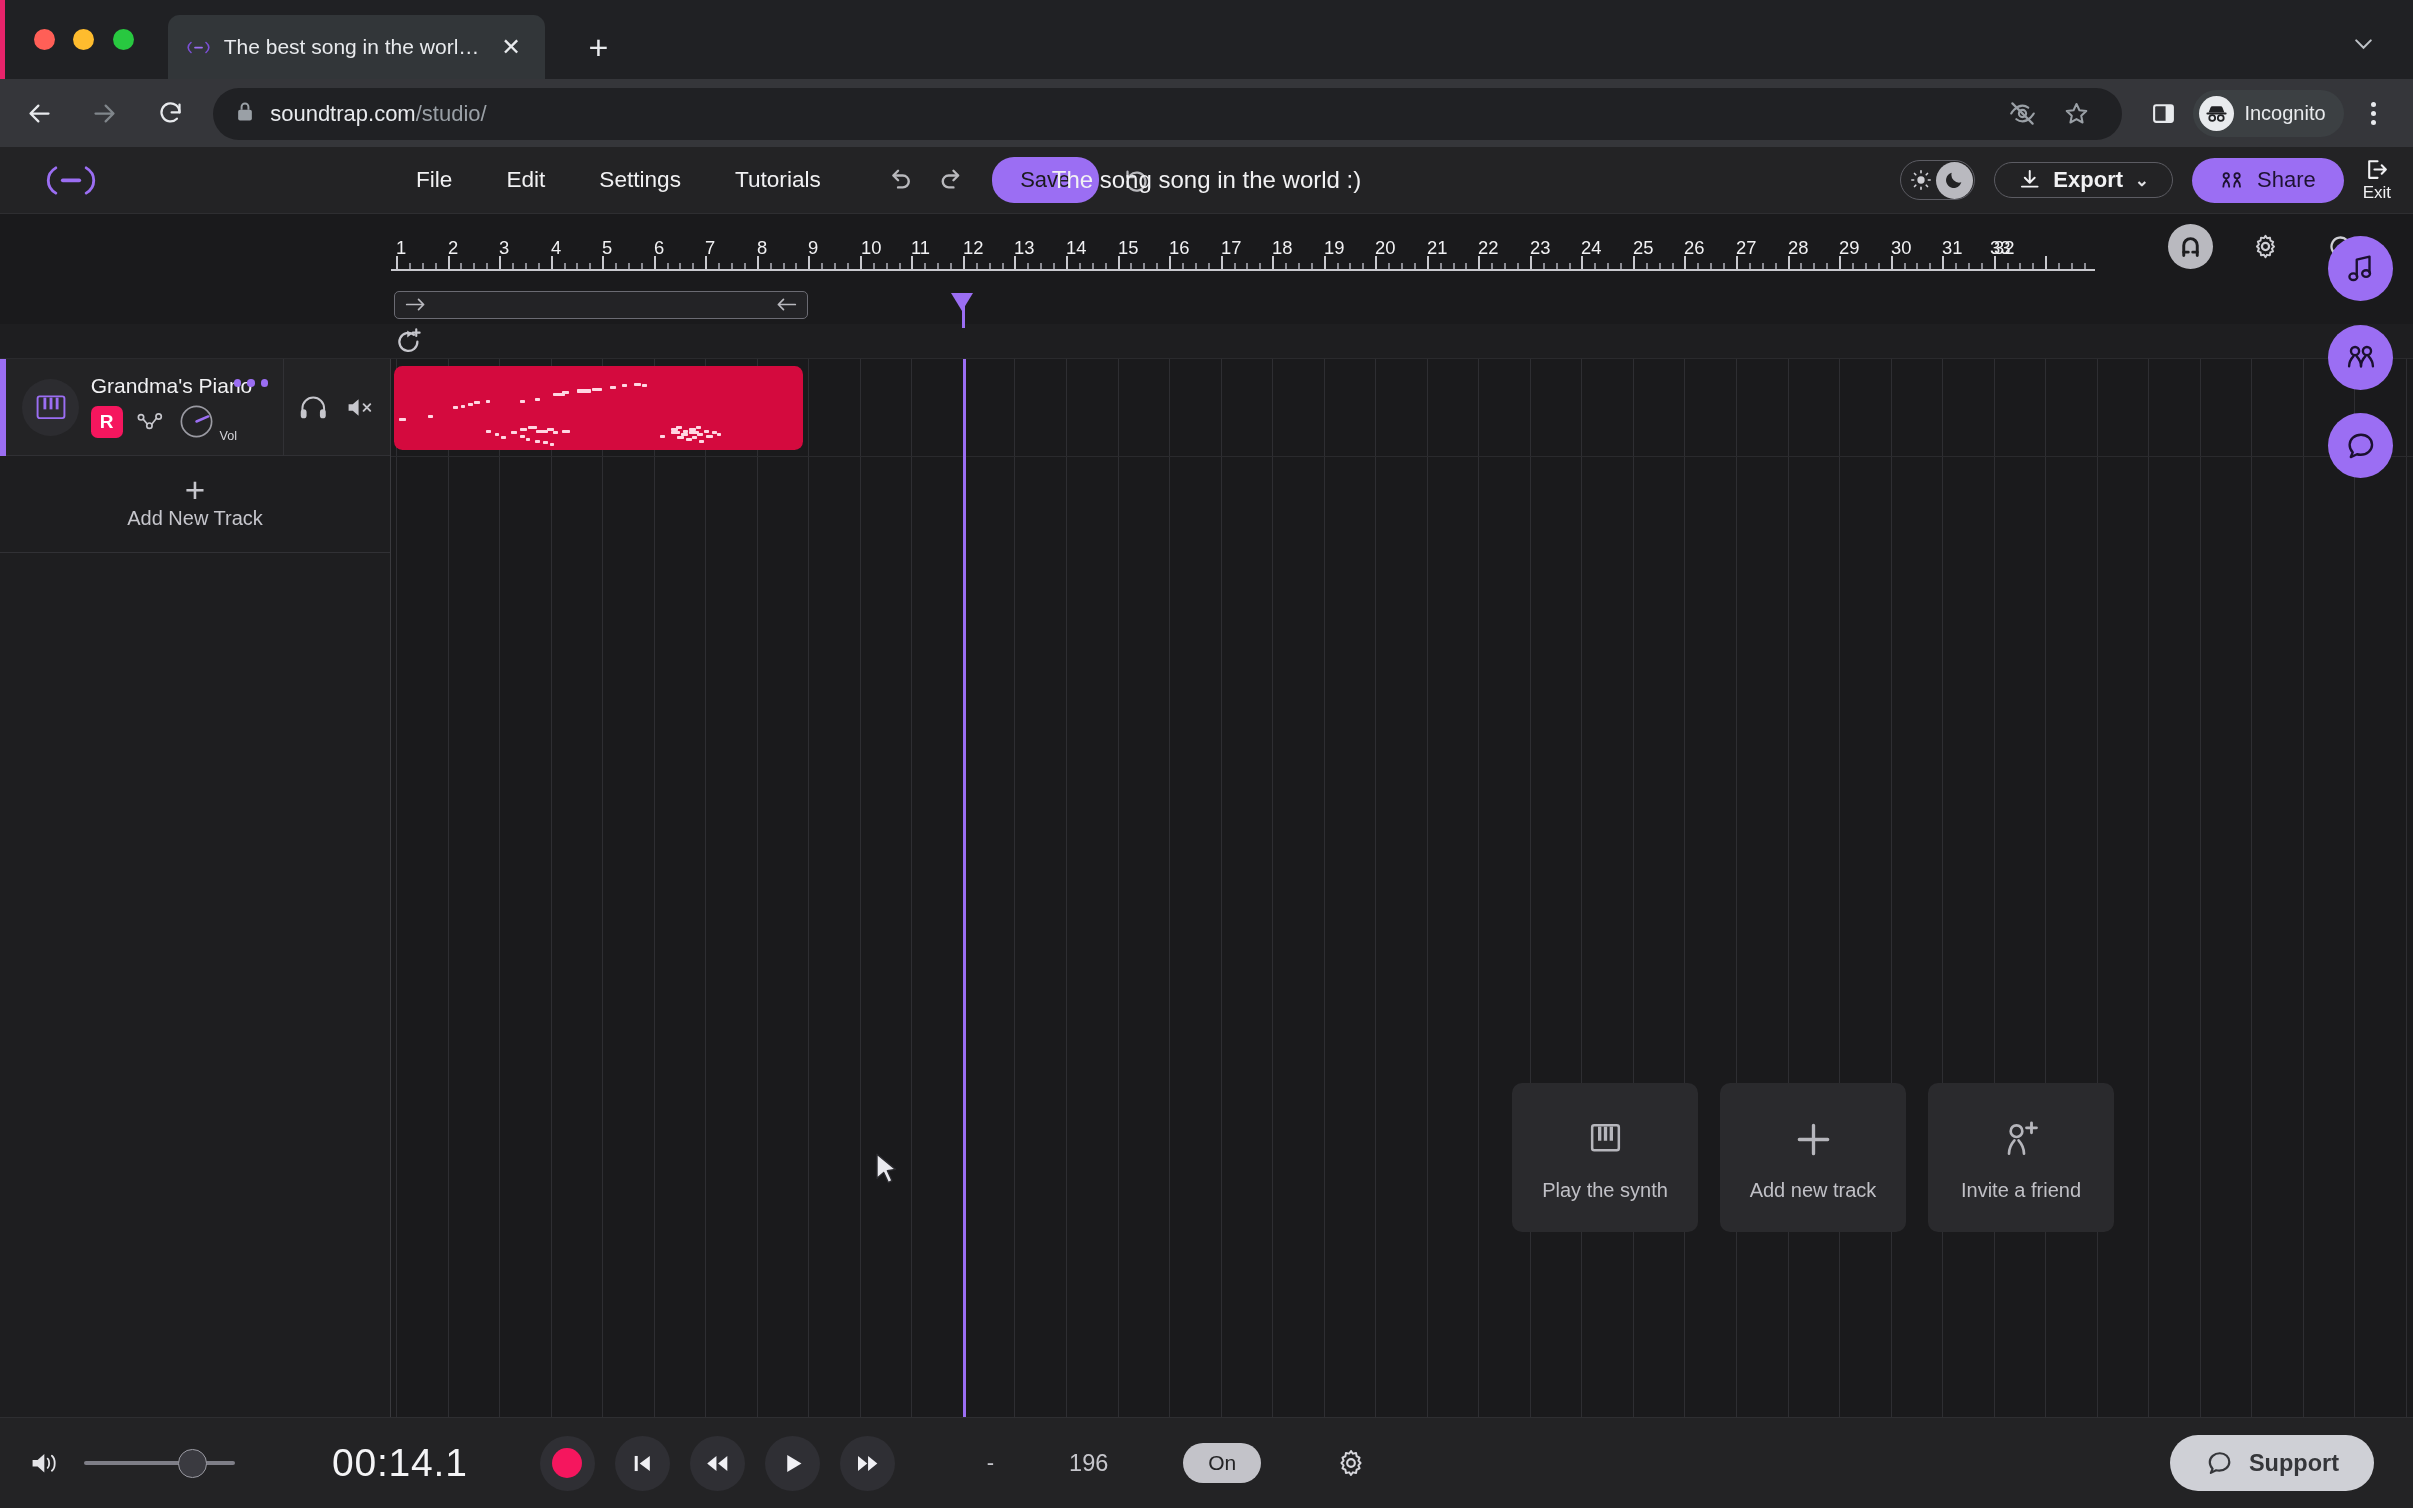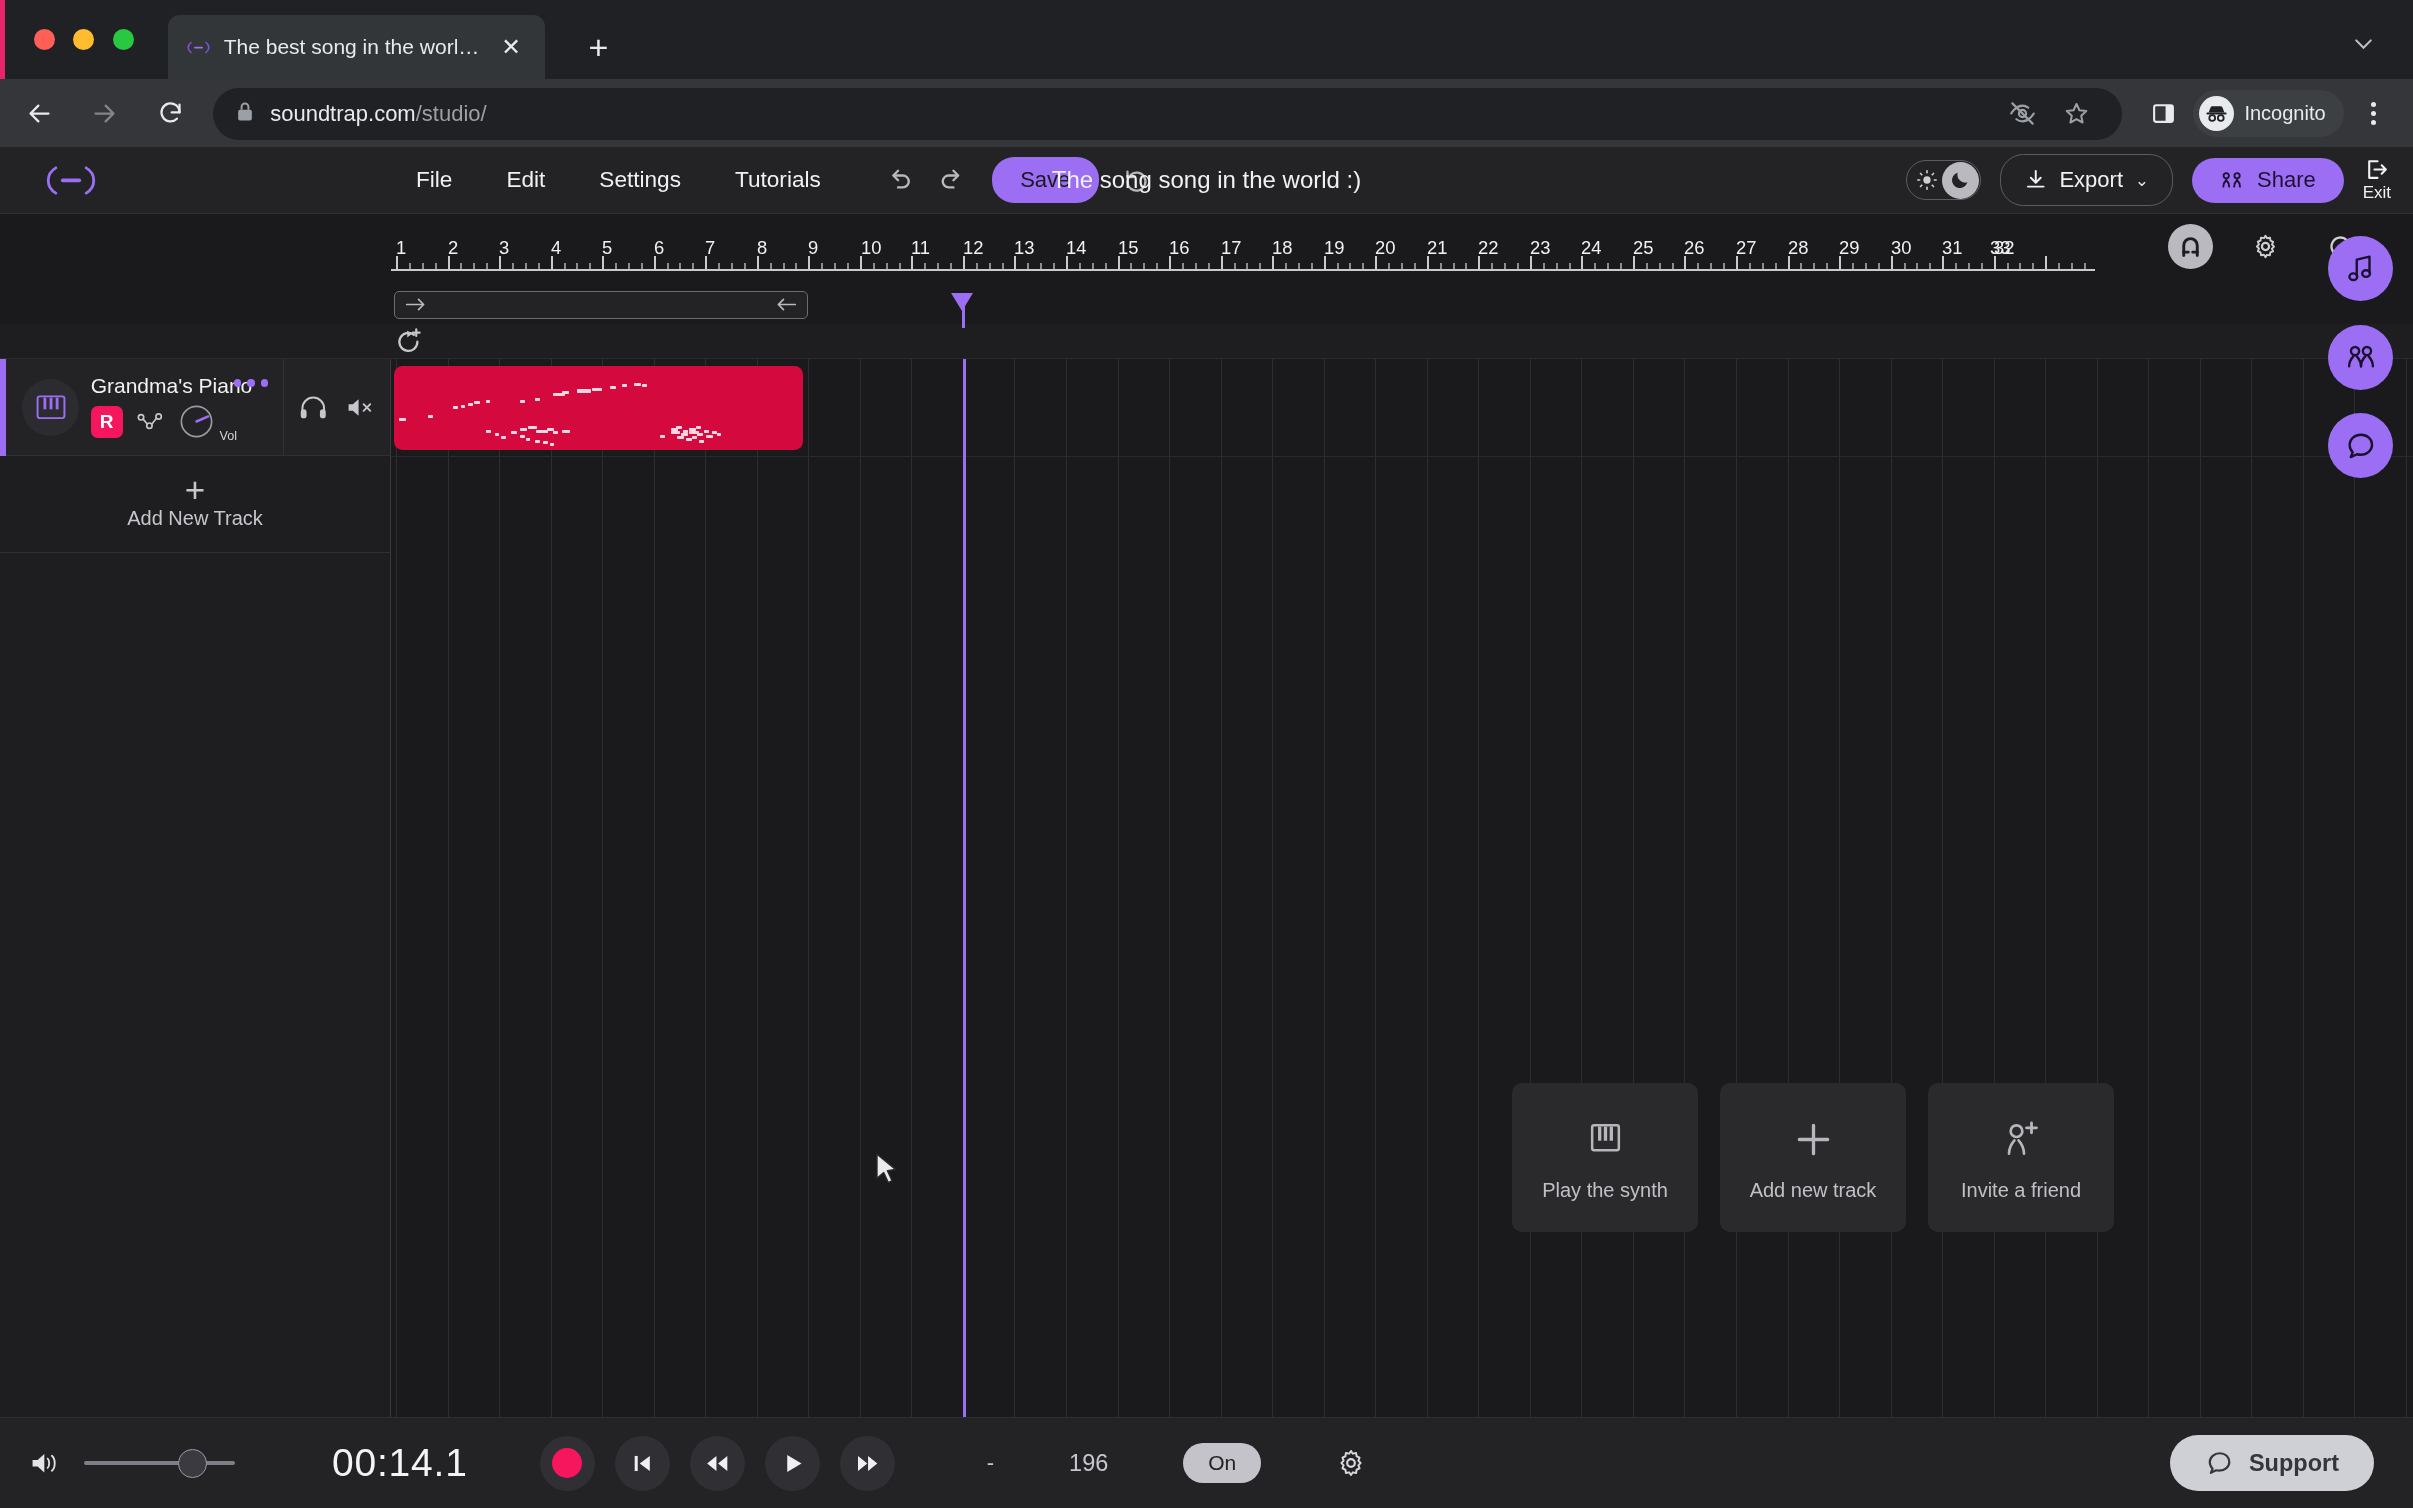--- a/index.html
+++ b/index.html
@@ -123,23 +123,23 @@
     display: flex; align-items: center; position: relative;
   }
   .theme-toggle .sun { position: absolute; left: 8.4px; color: #cfcfd4; display:flex; }
   .theme-toggle .sun svg { width: 22px; height: 22px; }
   .theme-toggle .knob {
     position: absolute; right: 1.7px; width: 37px; height: 37px; border-radius: 50%;
     background: #b9b9bf; display: flex; align-items: center; justify-content: center; color: #232325;
   }
   .theme-toggle .knob svg { width: 22px; height: 22px; }
   .export-btn {
-    display: flex; align-items: center; gap: 11.7px; height: 52px;
+    display: flex; align-items: center; gap: 11.7px; height: 36px;
     border: 0.8px solid #5c5c63; border-radius: 23.5px; padding: 0 23.5px;
-    color: #f1f1f3; font-size: 22px;
+    color: #f1f1f3; font-size: 22px; font-weight: bold;
   }
   .export-btn svg.dl { width: 23.5px; height: 23.5px; }
   .export-btn .chev { font-size: 17px; color: #e2e2e6; }
   .share-btn {
     display: flex; align-items: center; gap: 11.7px; height: 45px;
     background: #9b6ef3; border-radius: 23.5px; padding: 0 28.5px;
     color: #1e1232; font-size: 22px;
   }
   .share-btn svg { width: 25px; height: 20px; }
   .exit-btn {

